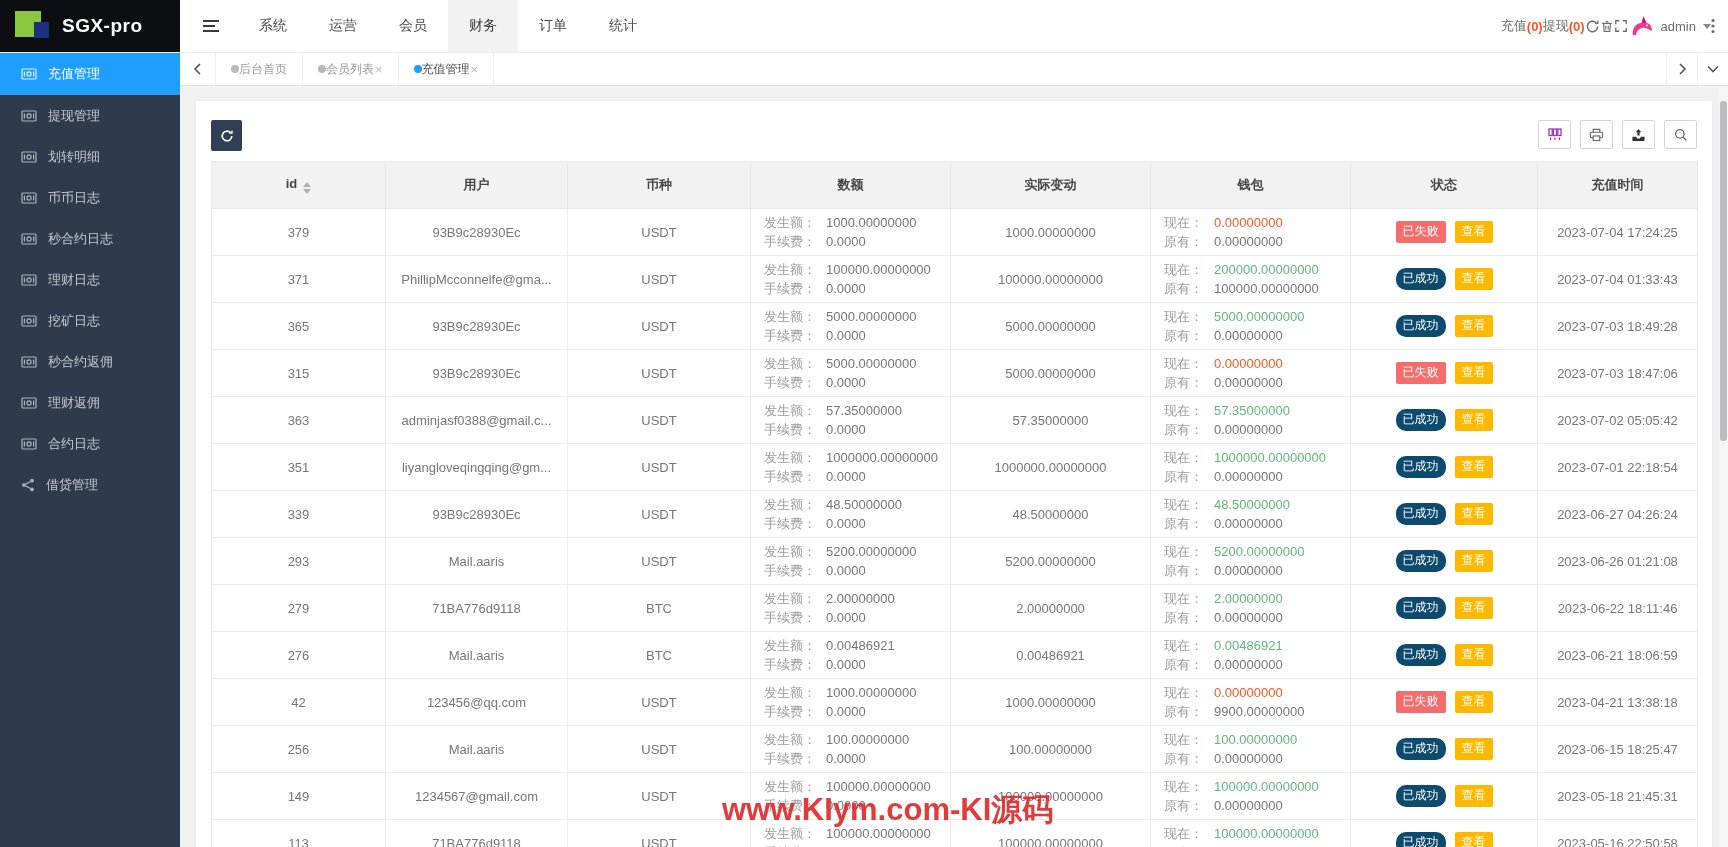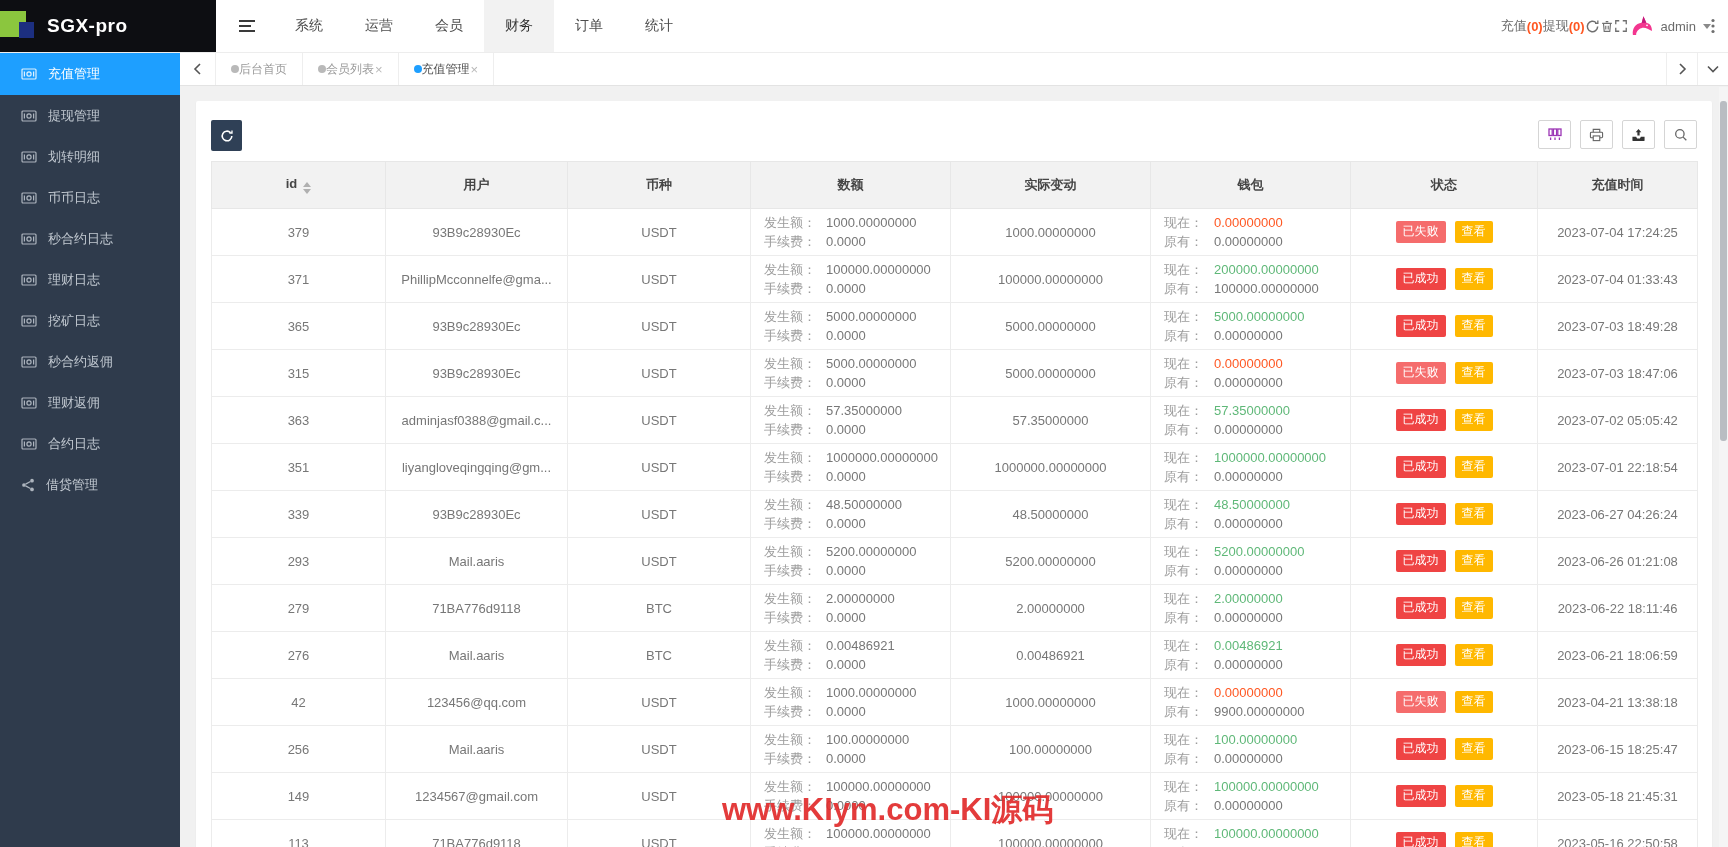--- a/index.html
+++ b/index.html
@@ -3,21 +3,21 @@
 <meta charset="utf-8">
 <style>
   * { margin:0; padding:0; box-sizing:border-box; }
   html,body { width:1728px; height:847px; overflow:hidden; }
   body { font-family:"Liberation Sans","DejaVu Sans",sans-serif; background:#f1f1f1; }
   .app { position:relative; width:1728px; height:847px; overflow:hidden; background:#f1f1f1; }
 
   
   .topbar { position:absolute; top:0; left:0; right:0; height:53px; background:#fff;
             display:flex; align-items:stretch; border-bottom:1px solid #ededed; z-index:5; }
-  .logo { width:216px; background:#0d0e12; display:flex; align-items:center; gap:11px; flex:none; }
+  .logo { width:180px; background:#0d0e12; display:flex; align-items:center; padding-left:15px; gap:11px; flex:none; }
   .logo-mark { position:relative; width:36px; height:36px; flex:none; }
   .logo-sq-green { position:absolute; left:0; top:3px; width:26px; height:26px; background:#8bc63e; }
   .logo-sq-blue  { position:absolute; left:19px; top:14px; width:15px; height:16px; background:#1c2f80; }
   .logo-text { color:#fff; font-size:19px; font-weight:bold; letter-spacing:.5px; }
   .nav { display:flex; align-items:stretch; margin-left:4px; }
   .nav-burger { width:54px; display:flex; align-items:center; justify-content:center; cursor:pointer; }
   .burger-bars { display:flex; flex-direction:column; gap:3px; }
   .burger-bars i { display:block; width:16px; height:2px; background:#3a3a3a; }
   .burger-bars i:nth-child(2){ width:12px; }
   .nav-item { padding:0 21px; display:flex; align-items:center; font-size:14px; color:#4d4d4d; cursor:pointer; }
@@ -71,21 +71,21 @@
   td.cl { text-align:left; }
   .pair { display:flex; align-items:center; line-height:19px; padding-left:13px; }
   .pair .lbl { color:#9c9c9c; flex:none; }
   td.amount .lbl { width:62px; }
   td.wallet .lbl { width:50px; }
   .pair .val { color:#777; }
   .pair .val.green { color:#5fb878; }
   .pair .val.red { color:#ff5722; }
   .badge { display:inline-block; padding:4px 7px; border-radius:2px; color:#fff; font-size:12px; line-height:1.1; cursor:pointer; }
   .badge-fail { background:#f56c6c; }
-  .badge-success { background:#ef4444; }
+  .badge-success { background:#0c4a6e;border-radius:10px; }
   .badge-view { background:#ffb800; margin-left:9px; }
 
   
   .watermark { position:absolute; left:722px; top:789px; font-size:31px; font-weight:bold;
                color:rgba(225,42,42,.92); white-space:nowrap; z-index:9; letter-spacing:0; }
   .page-scrollbar { position:absolute; right:0; top:87px; bottom:0; width:9px; background:#f5f5f5; z-index:10; }
   .page-scrollbar .thumb { position:absolute; right:1px; top:14px; width:7px; height:340px; border-radius:3px; background:#b9bdc2; }
   svg { display:block; }
 </style>
 </head>

